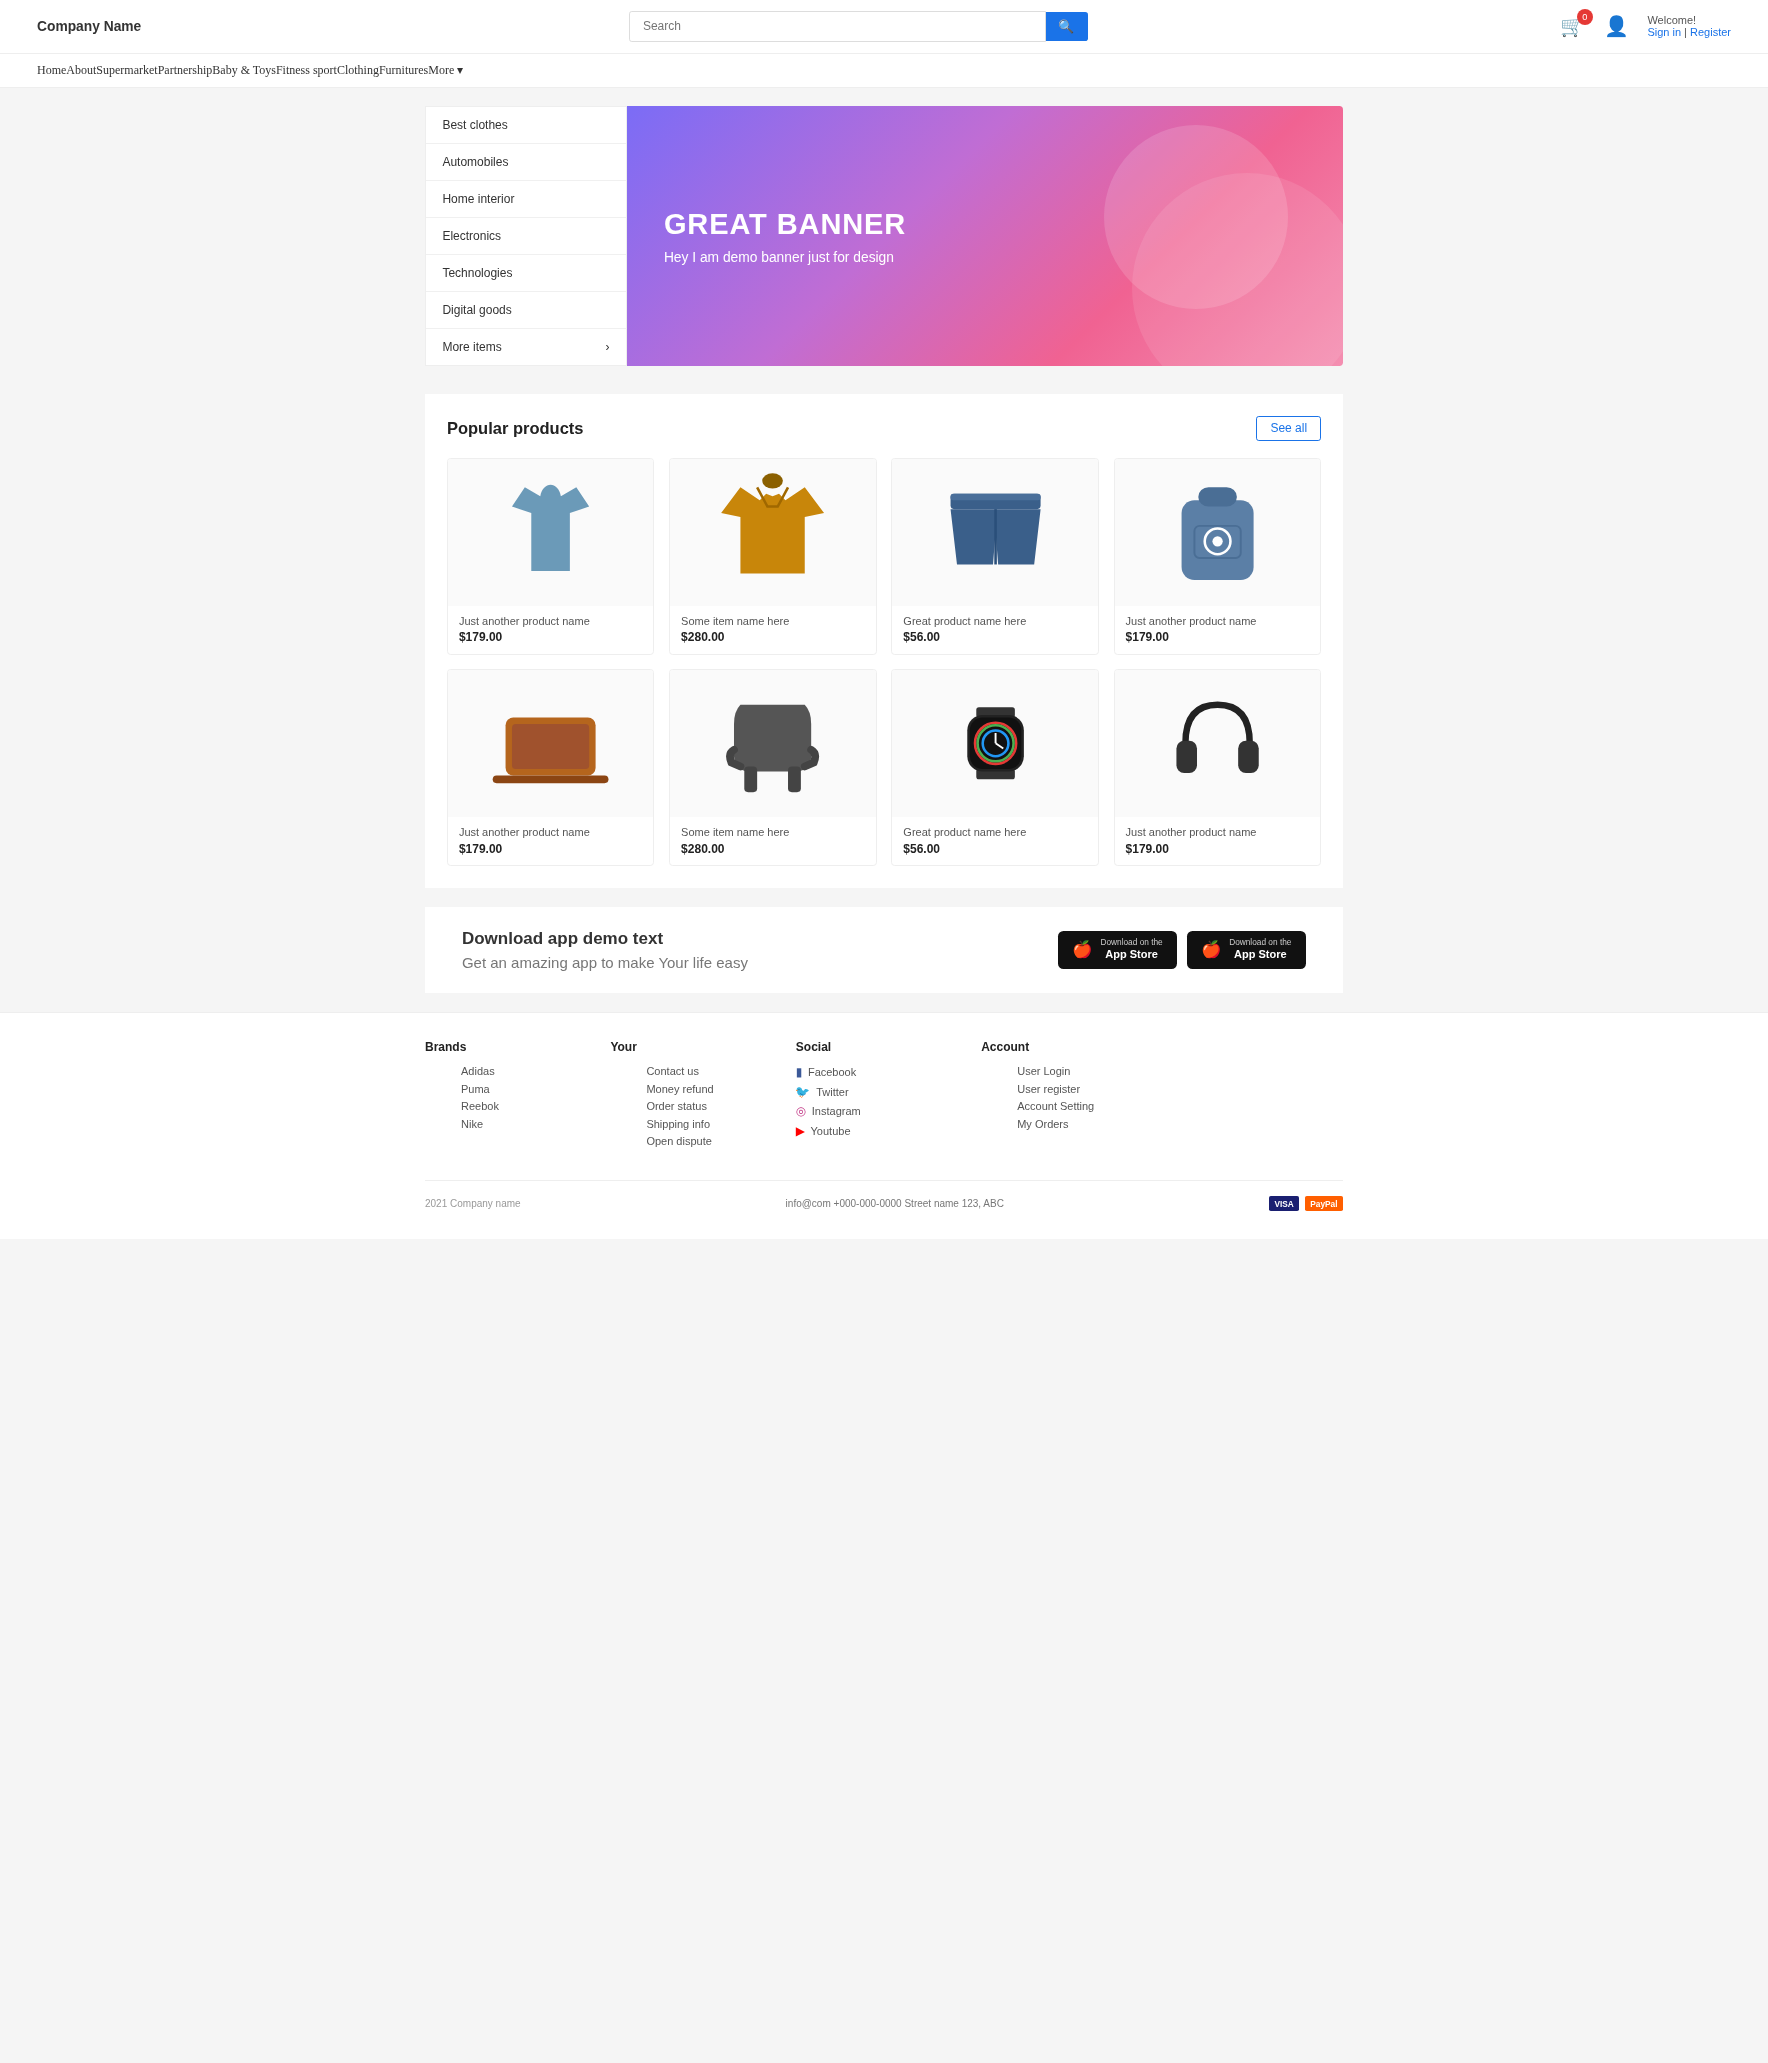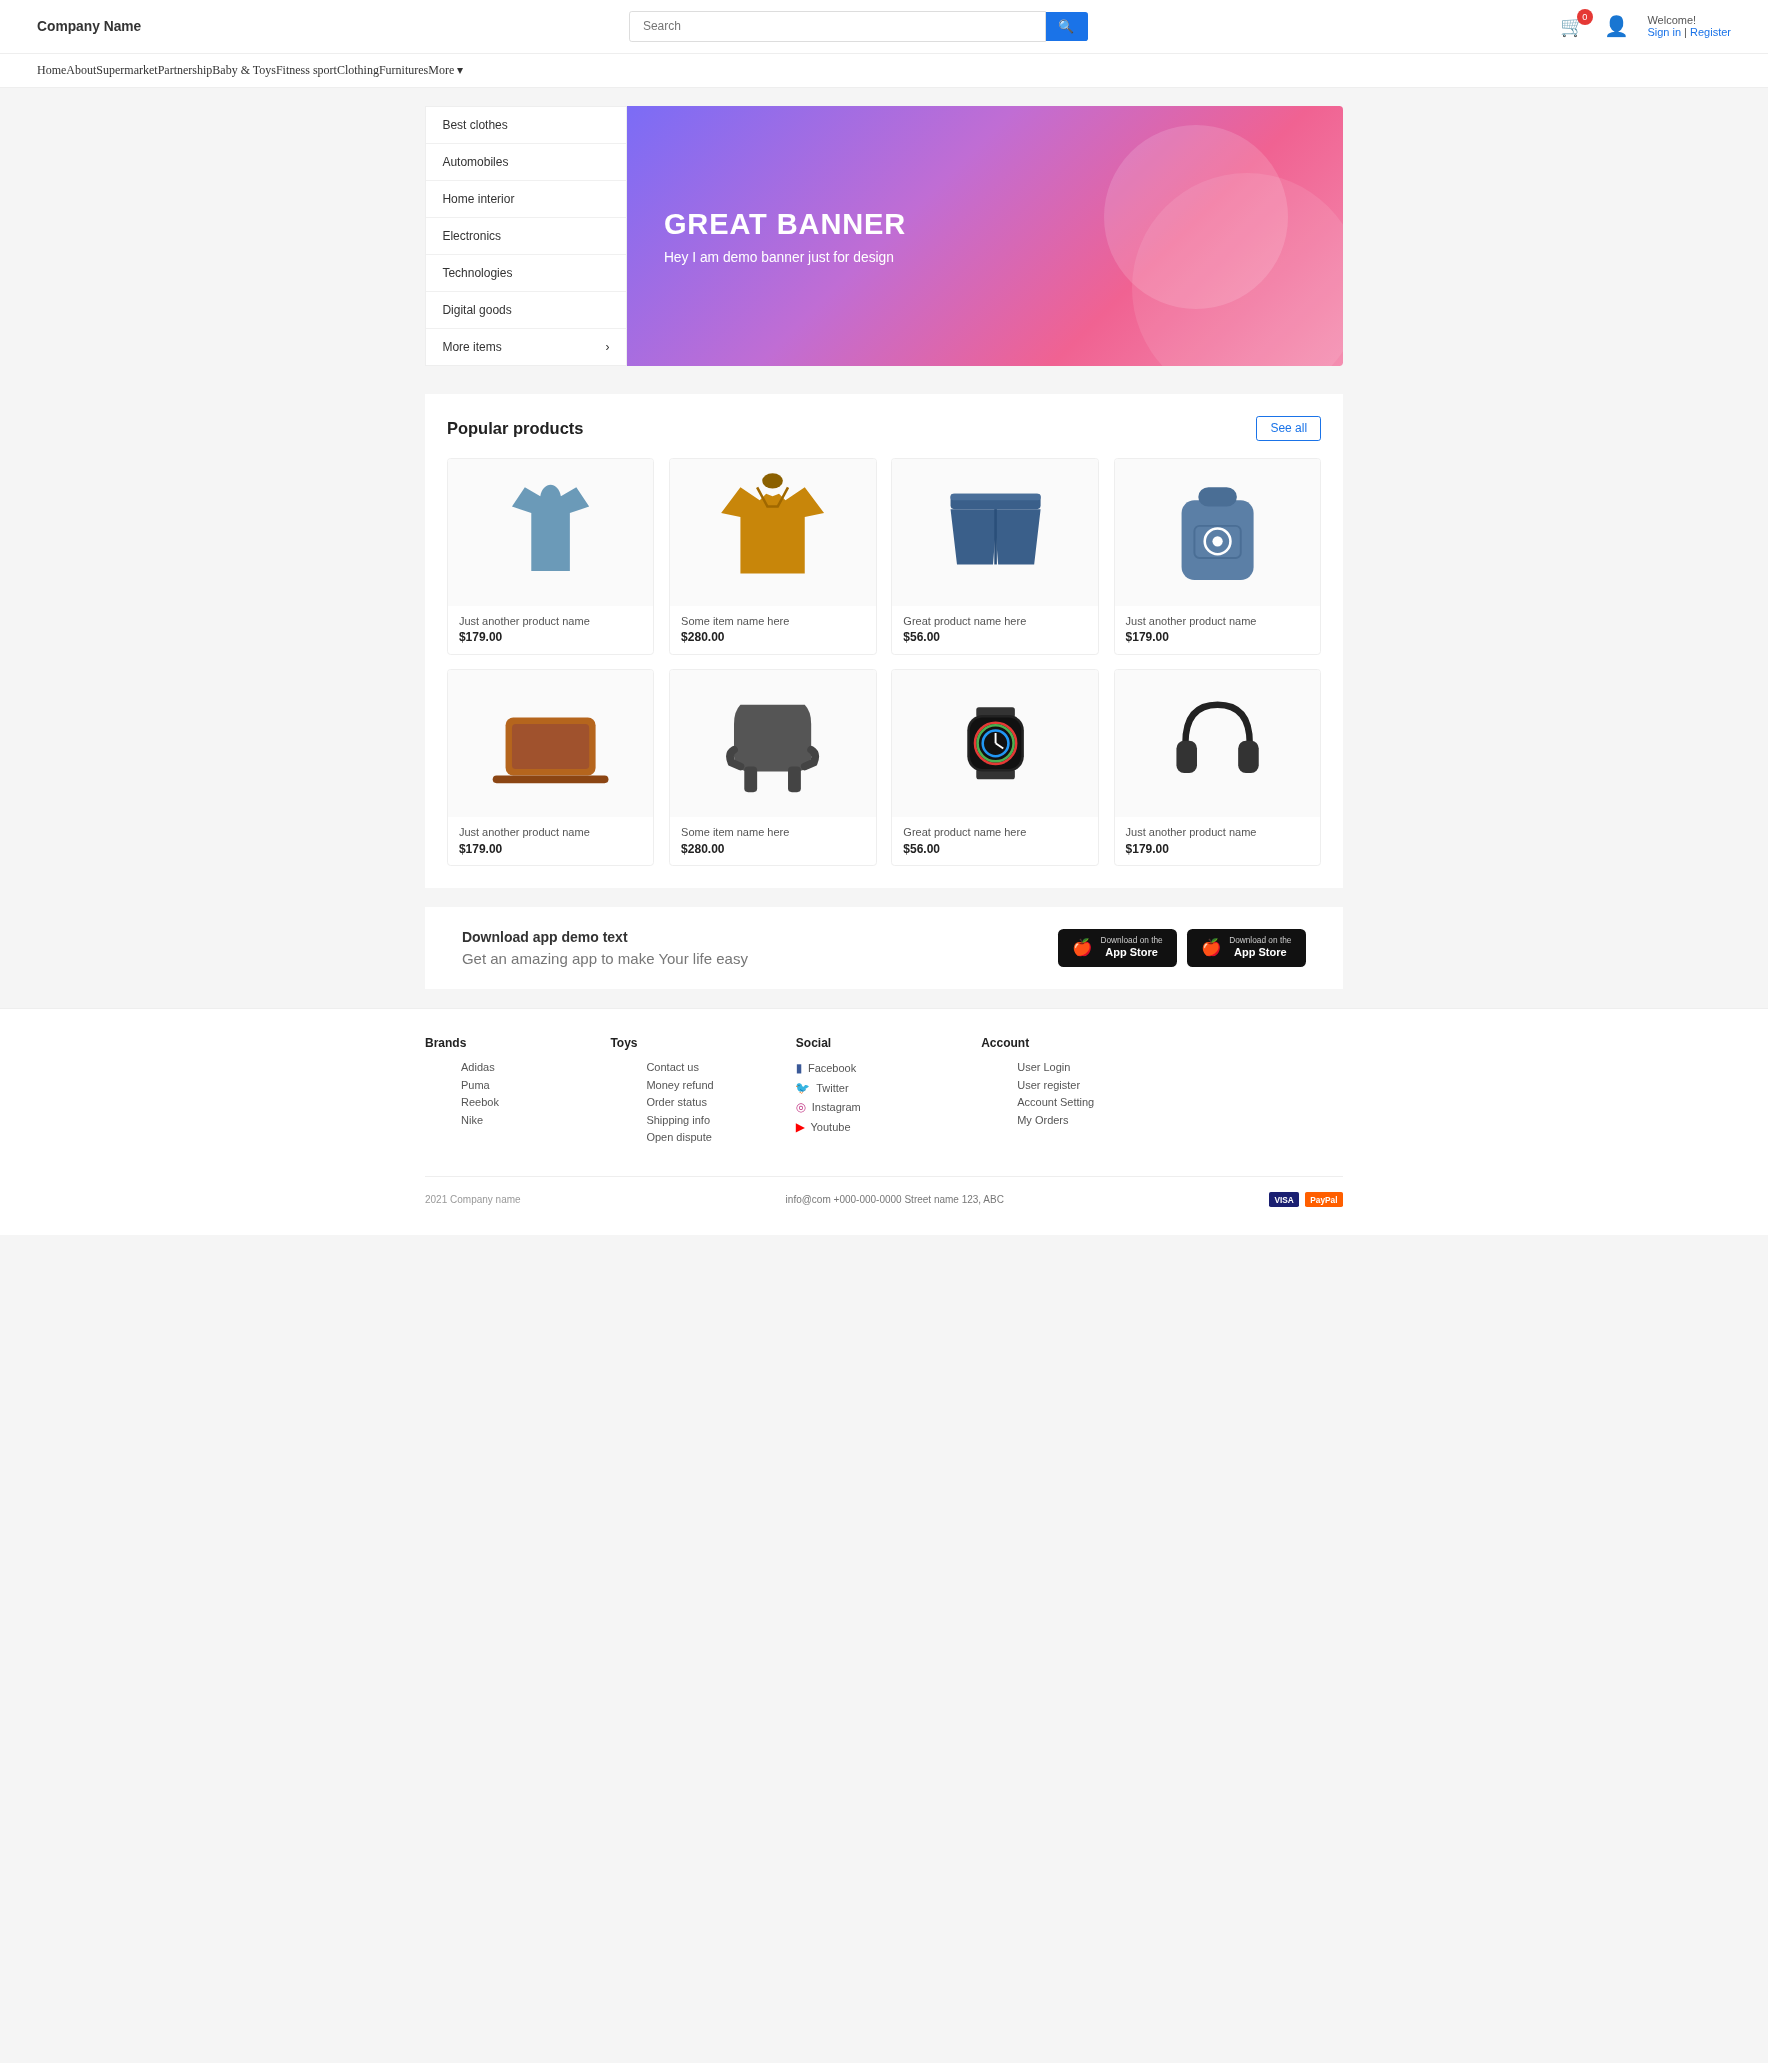--- a/index.html
+++ b/index.html
@@ -46,21 +46,21 @@
     .products-grid { display: grid; grid-template-columns: repeat(4, 1fr); gap: 14.7px; }
     .product-card { border: 0.9px solid #eee; border-radius: 3.7px; overflow: hidden; cursor: pointer; }
     .product-img { width: 100%; height: 147px; display: flex; align-items: center; justify-content: center; background: #fafafa; padding: 9.2px; }
     .product-img svg, .product-img .img-placeholder { width: 100%; height: 100%; object-fit: contain; }
     .product-info { padding: 9.2px 11px; }
     .product-name { font-size: 11px; color: #555; margin-bottom: 3.7px; }
     .product-price { font-size: 12px; font-weight: bold; color: #222; }
     
     
     .download-section { background: #fff; padding: 22px 37px; display: flex; align-items: center; justify-content: space-between; margin-bottom: 0; }
-    .download-text h2 { font-size: 14px; font-weight: bold; margin-bottom: 5.5px; }
+    .download-text h2 { font-size: 17px; font-weight: bold; margin-bottom: 5.5px; }
     .download-text p { font-size: 15px; color: #777; }
     .app-buttons { display: flex; gap: 9.2px; }
     .app-btn { background: #111; color: #fff; border: none; border-radius: 5.5px; padding: 7.3px 14.7px; display: flex; align-items: center; gap: 7.3px; cursor: pointer; }
     .app-btn-icon { font-size: 16.5px; }
     .app-btn-text { font-size: 8.3px; color: #ccc; line-height: 1.2; }
     .app-btn-text strong { font-size: 11px; color: #fff; display: block; }
     
     
     .footer { background: #fff; padding: 27.5px 37px; border-top: 0.9px solid #eee; }
     .footer-grid { display: grid; grid-template-columns: repeat(5, 1fr); gap: 9px; margin-bottom: 27.5px; max-width: 918px; margin-left: auto; margin-right: auto; }
@@ -319,21 +319,21 @@
     <div class="footer-col">
       <h4>Brands</h4>
       <a class="footer-link">Adidas</a>
       <a class="footer-link">Puma</a>
       <a class="footer-link">Reebok</a>
       <a class="footer-link">Nike</a>
     </div>
 
 
     <div class="footer-col">
-      <h4>Toys</h4>
+      <h4>Your</h4>
       <a class="footer-link">Contact us</a>
       <a class="footer-link">Money refund</a>
       <a class="footer-link">Order status</a>
       <a class="footer-link">Shipping info</a>
       <a class="footer-link">Open dispute</a>
     </div>
 
     <div class="footer-col">
       <h4>Social</h4>
       <a class="social-link">

